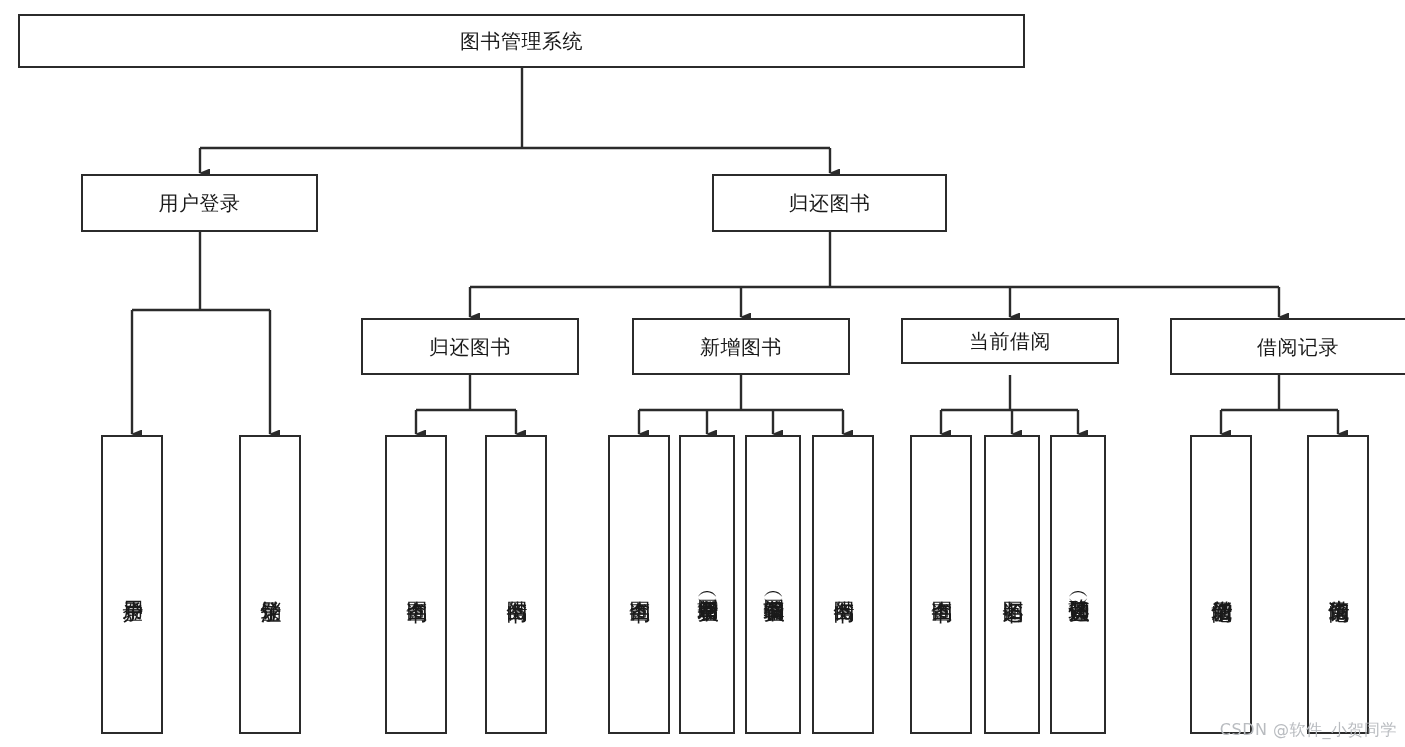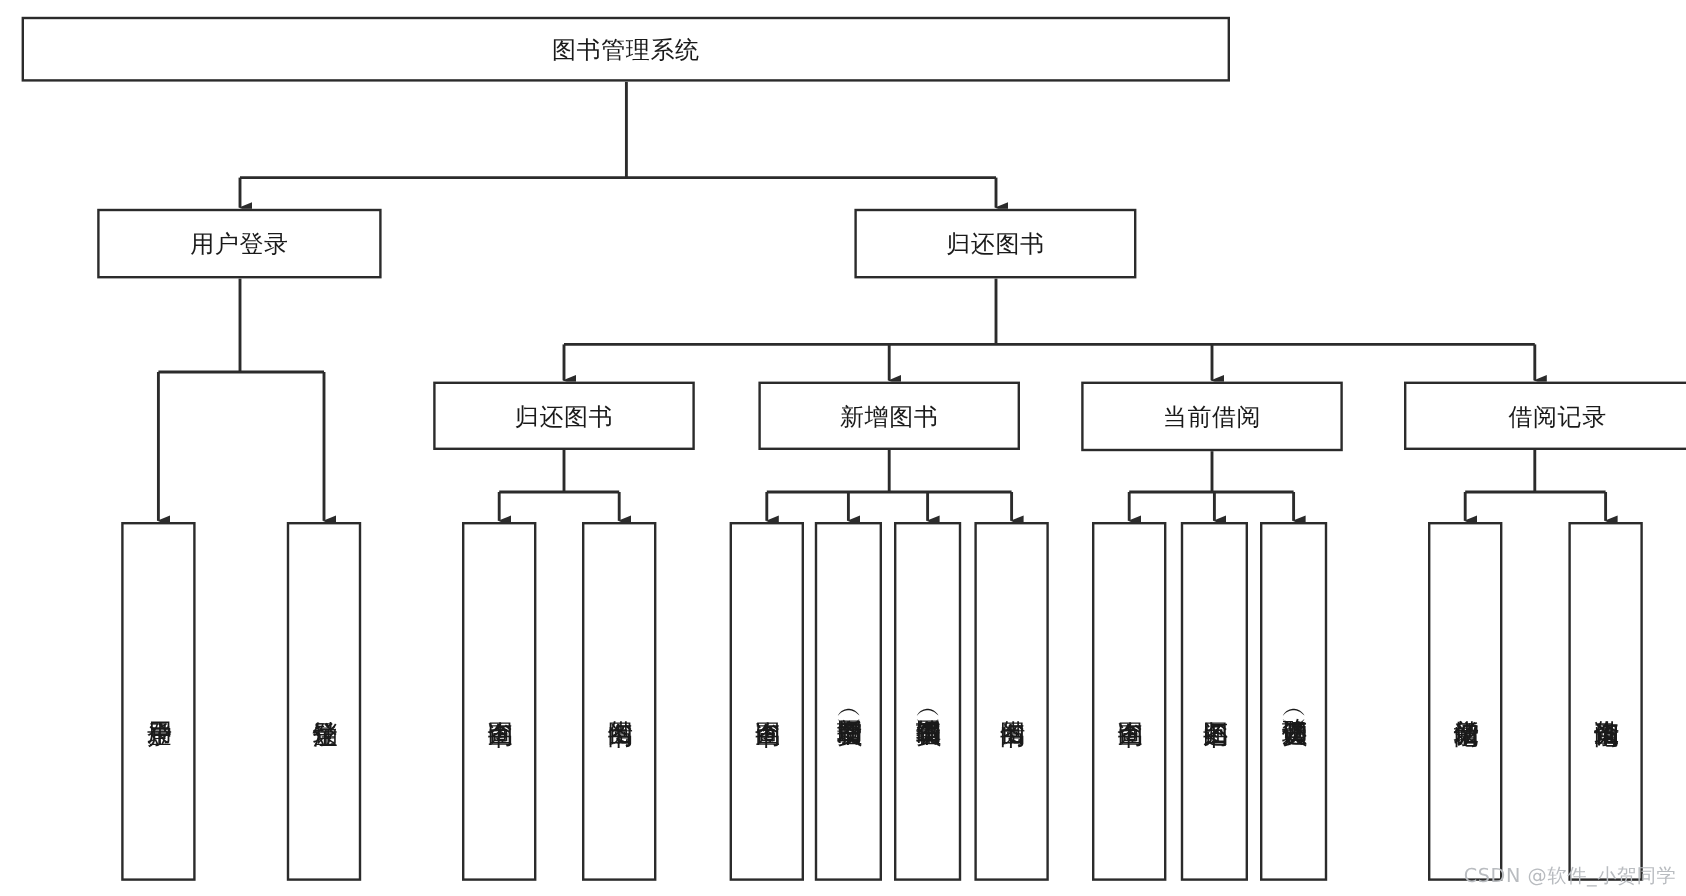--- a/index.html
+++ b/index.html
@@ -122,21 +122,21 @@
       </div>
       <div class="node-box" style="left: 712px; top: 174px; width: 235px; height: 58px;">
         <div class="node-label-h">归还图书</div>
       </div>
       <div class="node-box" style="left: 361px; top: 318px; width: 218px; height: 57px;">
         <div class="node-label-h">归还图书</div>
       </div>
       <div class="node-box" style="left: 632px; top: 318px; width: 218px; height: 57px;">
         <div class="node-label-h">新增图书</div>
       </div>
-      <div class="node-box" style="left: 901px; top: 318px; width: 218px; height: 58px;">
+      <div class="node-box" style="left: 901px; top: 318px; width: 218px; height: 46px;">
         <div class="node-label-h">当前借阅</div>
       </div>
       <div class="node-box" style="left: 1170px; top: 318px; width: 256px; height: 57px;">
         <div class="node-label-h">借阅记录</div>
       </div>
       <div class="node-box" style="left: 101px; top: 435px; width: 62px; height: 299px;">
         <div class="node-label-v">用户登录</div>
       </div>
       <div class="node-box" style="left: 239px; top: 435px; width: 62px; height: 299px;">
         <div class="node-label-v">注销登录</div>

